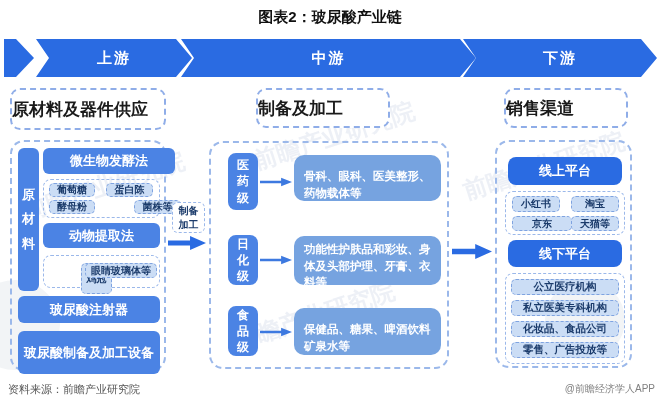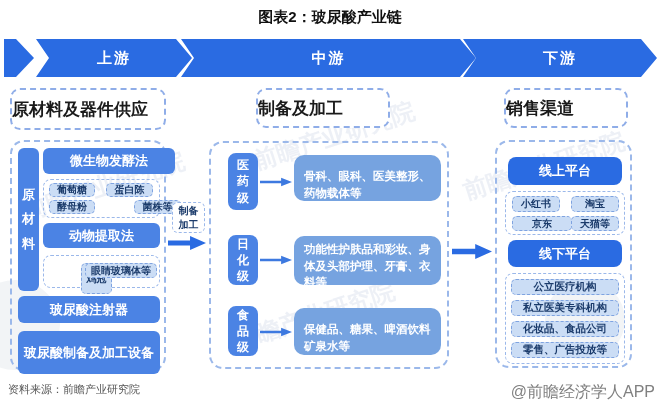--- a/index.html
+++ b/index.html
@@ -64,21 +64,21 @@
 
   .conn-box {
     border:1.5px dashed #9BB8EA; border-radius:6px; background:#fff;
     display:flex; align-items:center; justify-content:center;
     font-size:10px; font-weight:bold; color:#1B3B6B;
   }
   .conn-inner { width:2.2em; word-break:break-all; text-align:center; line-height:1.4; }
 
   
   .src { font-size:11px; color:#555; }
-  .credit { font-size:16px; color:#808080;text-align:center; }
+  .credit { font-size:10px; color:#808080;text-align:center; }
 
   
   .wm { color:rgba(150,168,200,0.17); font-size:24px; font-weight:bold; transform:rotate(-18deg); white-space:nowrap; pointer-events:none; }
   .wm-circle { border-radius:50%; background:rgba(190,198,212,0.20); pointer-events:none; }
 </style>
 </head>
 <body>
 
 <div id="canvas">
 

